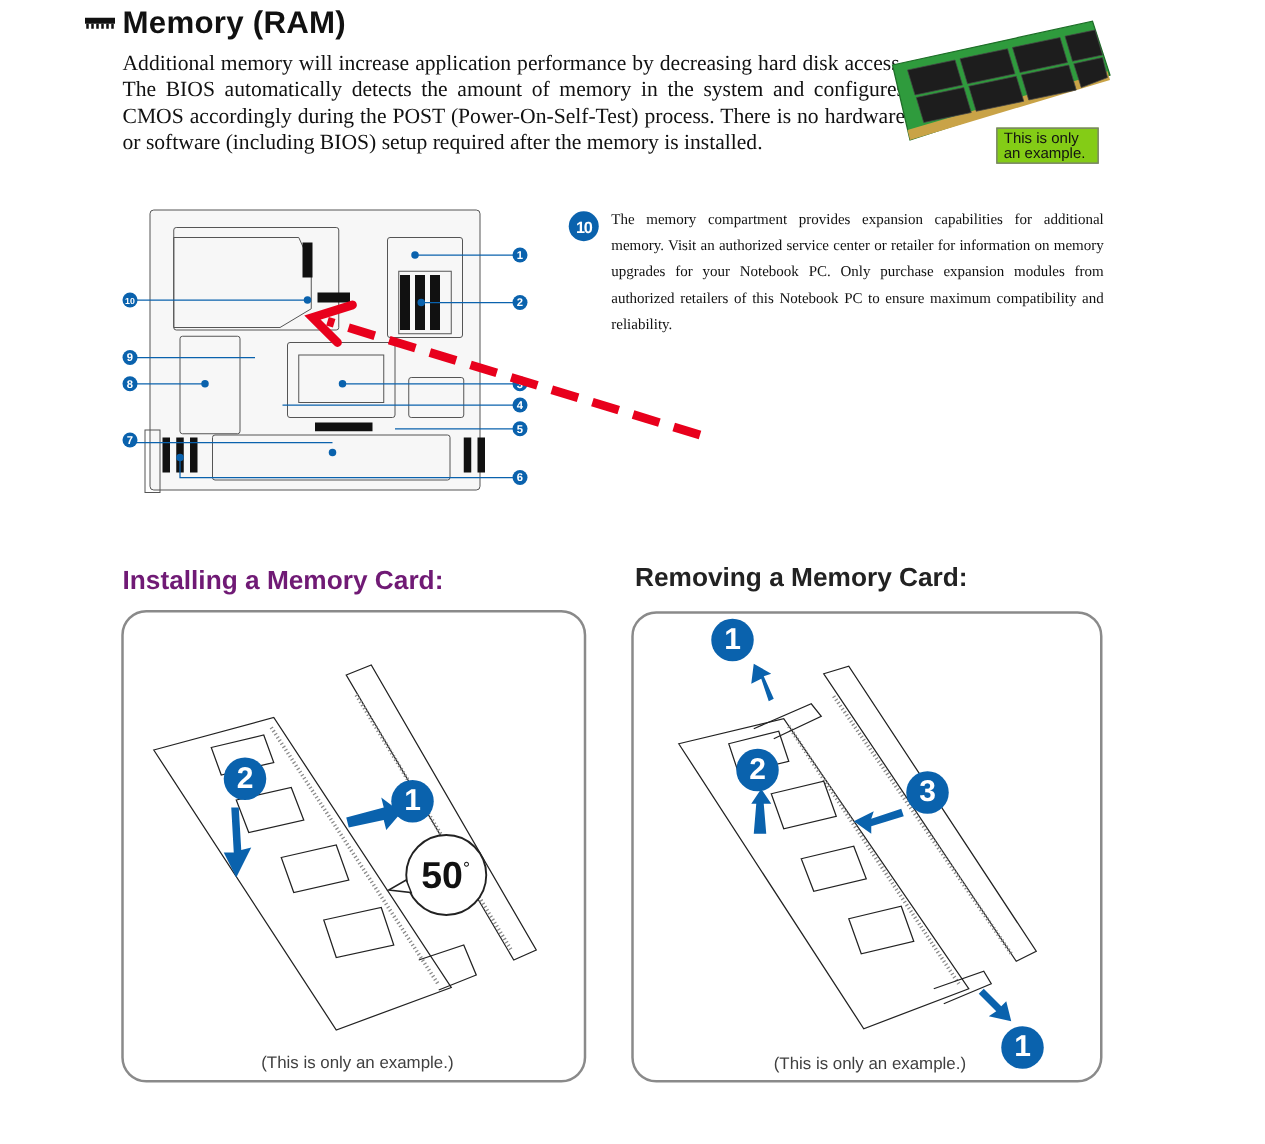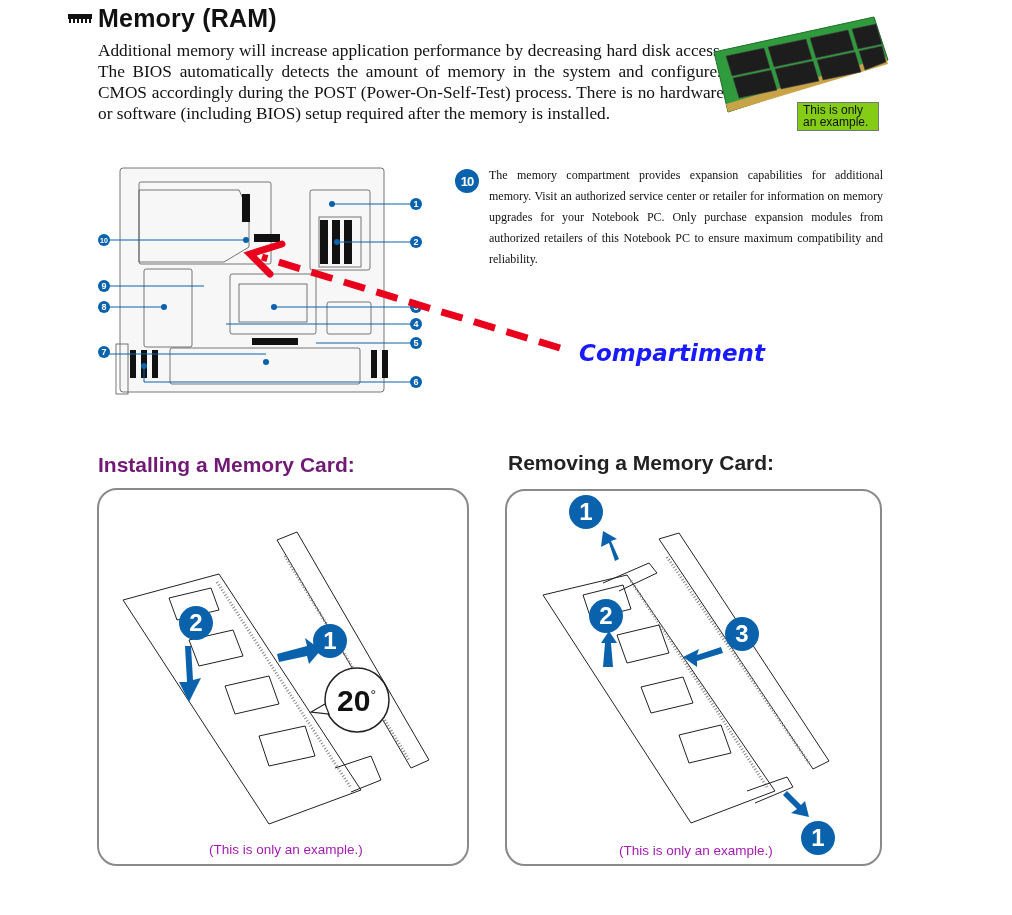--- a/index.html
+++ b/index.html
@@ -29,21 +29,21 @@
   .compartiment { left:540px; top:338px; width:264px; text-align:center; font-family:"DejaVu Sans", sans-serif; font-style:italic; font-weight:bold; font-size:23px; line-height:31px; color:#1a1aff; }
 
   
   .h-install { left:98px; top:453px; font-family:"Liberation Sans", sans-serif; font-weight:bold; font-size:21px; color:#701a75; }
   .h-remove { left:508px; top:451px; font-family:"Liberation Sans", sans-serif; font-weight:bold; font-size:21px; color:#222; }
 
   .panel { border:2px solid #8a8a8a; border-radius:20px; background:#fff; box-sizing:border-box; }
   .panel-install { left:97px; top:488px; width:372px; height:378px; }
   .panel-remove { left:505px; top:489px; width:377px; height:377px; }
   .panel svg { position:absolute; left:0; top:0; }
-  .caption { position:absolute; font-family:"Liberation Sans", sans-serif; font-size:13.5px; color:#a21caf; }
+  .caption { position:absolute; font-family:"Liberation Sans", sans-serif; font-size:13.5px; color:#404040; }
   .cap-install { left:110px; top:352px; }
   .cap-remove { left:112px; top:352px; }
 
   .b { position:absolute; width:34px; height:34px; font-size:24px; }
   .deg-bubble { position:absolute; font-family:"Liberation Sans", sans-serif; font-weight:bold; font-size:30px; color:#111; }
 </style>
 </head>
 <body>
 
 <svg class="abs title-icon" viewBox="0 0 24 10">
@@ -171,21 +171,20 @@
 </svg>
 
 <div class="abs num-badge badge10">10</div>
 <div class="abs item10-text">The memory compartment provides expansion capabilities for additional memory. Visit an authorized service center or retailer for information on memory upgrades for your Notebook PC. Only purchase expansion modules from authorized retailers of this Notebook PC to ensure maximum compatibility and reliability.</div>
 
 <svg class="abs arrow-svg" viewBox="0 0 1012 915">
   <line x1="560" y1="348" x2="262" y2="257" stroke="#e8001c" stroke-width="7" stroke-dasharray="22,12"></line>
   <polyline points="282,244 250,254 270,274" fill="none" stroke="#e8001c" stroke-width="7" stroke-linecap="round"></polyline>
 </svg>
 <div class="abs compartiment">
-  <div>Compartiment</div>
 </div>
 
 <div class="abs h-install">Installing a Memory Card:</div>
 <div class="abs h-remove">Removing a Memory Card:</div>
 
 <div class="abs panel panel-install">
   <svg width="372" height="378" viewBox="0 0 372 378">
     <g fill="none" stroke="#222" stroke-width="1">
       <polygon points="178,50 198,42 330,270 312,278" fill="#fff"></polygon>
       <line x1="186" y1="66" x2="310" y2="270" stroke="#888" stroke-dasharray="1,2" stroke-width="3"></line>
@@ -201,21 +200,21 @@
       <polygon points="178,164 208,156 206,148 222,160 210,174 208,166 180,172"></polygon>
       <polygon points="86,156 92,156 94,190 102,188 90,212 80,192 88,192"></polygon>
     </g>
     <g>
       <circle cx="258" cy="210" r="32" fill="#fff" stroke="#222" stroke-width="1.5"></circle>
       <polygon points="226,214 212,222 230,224" fill="#fff" stroke="#222" stroke-width="1.2"></polygon>
     </g>
   </svg>
   <div class="abs num-badge b" style="left:80px;top:116px;">2</div>
   <div class="abs num-badge b" style="left:214px;top:134px;">1</div>
-  <div class="deg-bubble" style="left:238px;top:194px;"><span>20</span><sup style="font-size:14px;font-weight:normal;">°</sup></div>
+  <div class="deg-bubble" style="left:238px;top:194px;"><span>50</span><sup style="font-size:14px;font-weight:normal;">°</sup></div>
   <div class="caption cap-install">(This is only an example.)</div>
 </div>
 
 <div class="abs panel panel-remove">
   <svg width="377" height="377" viewBox="0 0 377 377">
     <g fill="none" stroke="#222" stroke-width="1">
       <polygon points="152,48 172,42 322,270 306,278" fill="#fff"></polygon>
       <line x1="160" y1="66" x2="302" y2="272" stroke="#888" stroke-dasharray="1,2" stroke-width="3"></line>
       <polygon points="36,104 120,84 268,300 184,332" fill="#fff"></polygon>
       <line x1="124" y1="90" x2="260" y2="296" stroke="#888" stroke-dasharray="1,2" stroke-width="3"></line>

